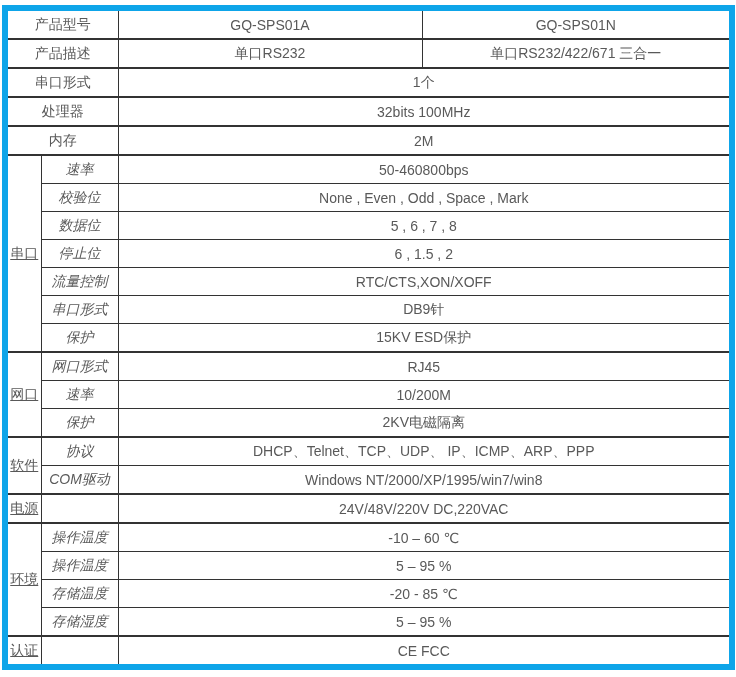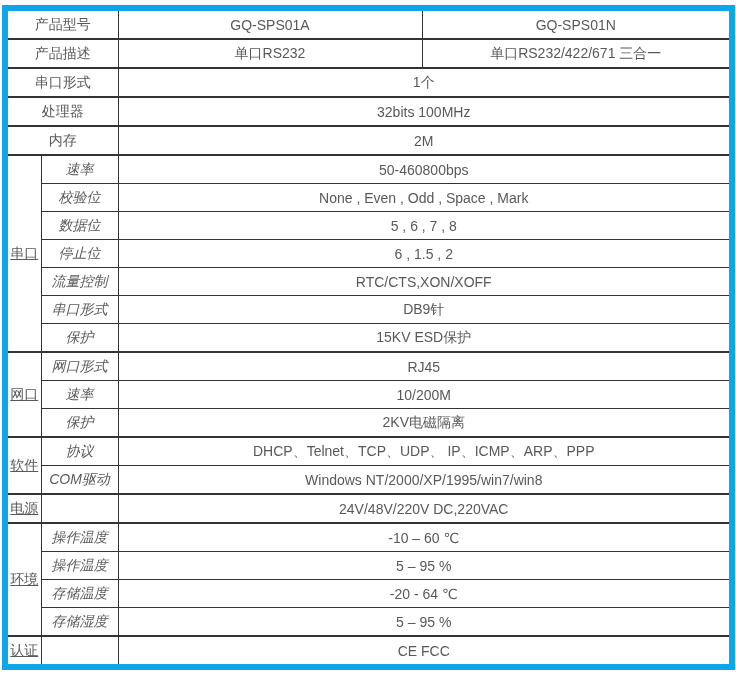--- a/index.html
+++ b/index.html
@@ -137,21 +137,21 @@
       <td class="group-cell" rowspan="4">环境</td>
       <td class="label-cell">操作温度</td>
       <td colspan="2">-10 – 60 ℃</td>
     </tr>
     <tr>
       <td class="label-cell">操作温度</td>
       <td colspan="2">5 – 95 %</td>
     </tr>
     <tr>
       <td class="label-cell">存储温度</td>
-      <td colspan="2">-20 - 64 ℃</td>
+      <td colspan="2">-20 - 85 ℃</td>
     </tr>
     <tr>
       <td class="label-cell">存储湿度</td>
       <td colspan="2">5 – 95 %</td>
     </tr>
 
     <tr class="sec">
       <td class="group-cell">认证</td>
       <td class="label-cell"></td>
       <td colspan="2">CE FCC</td>

